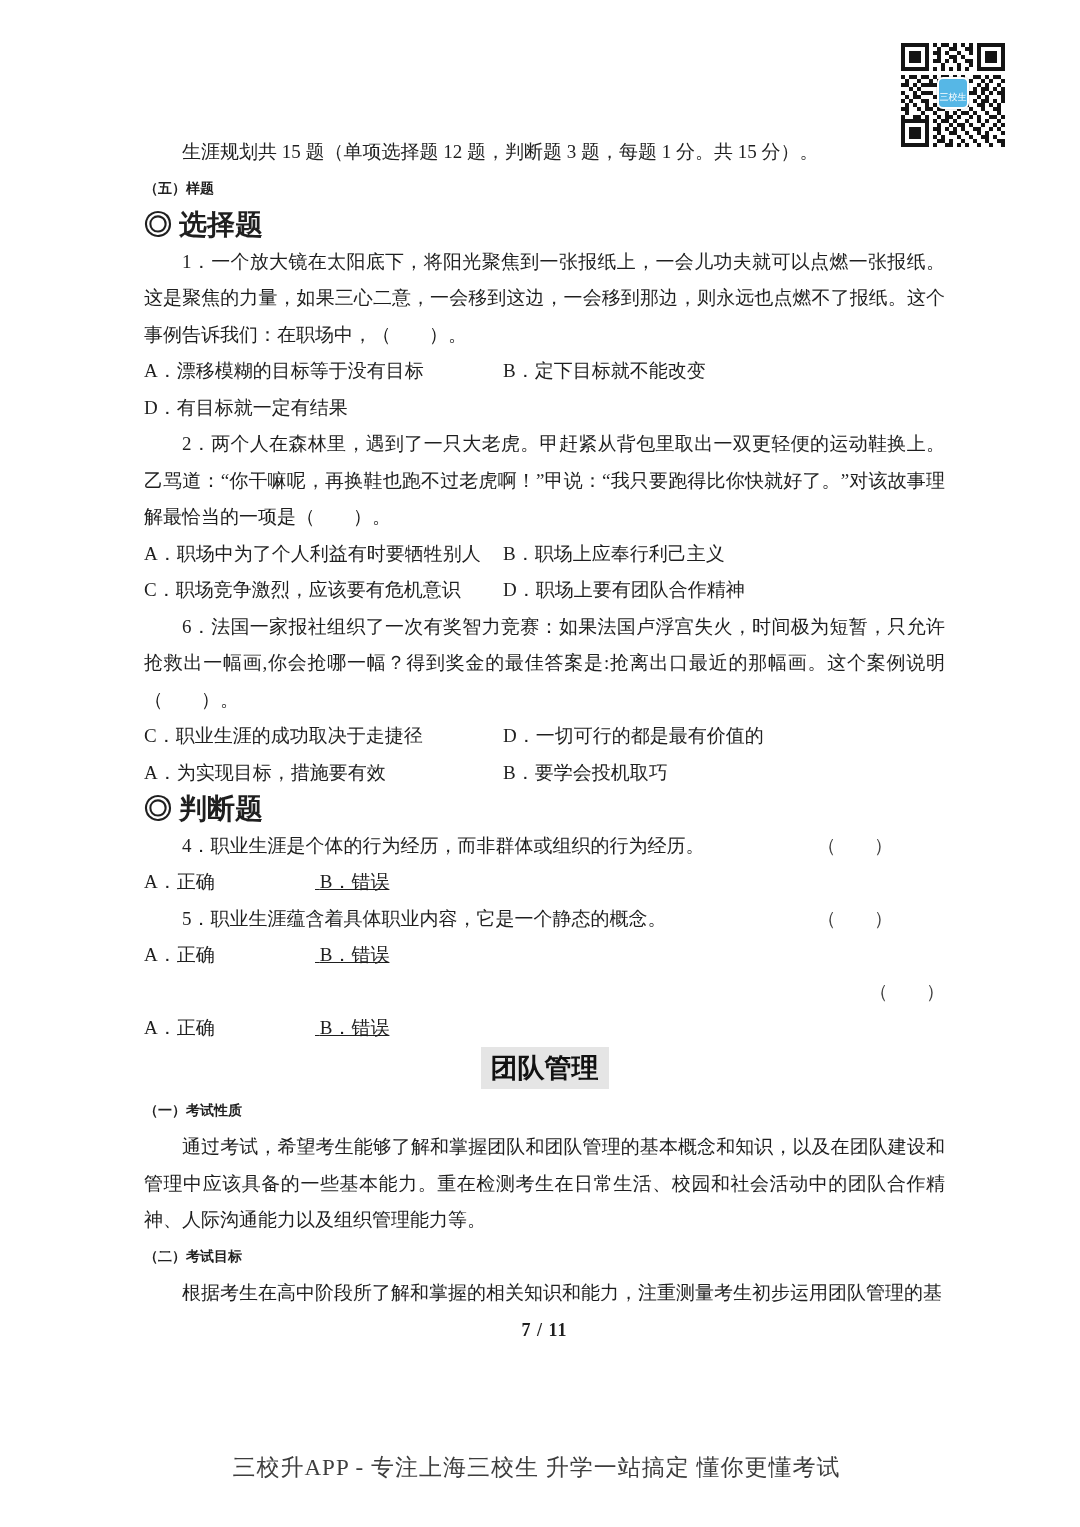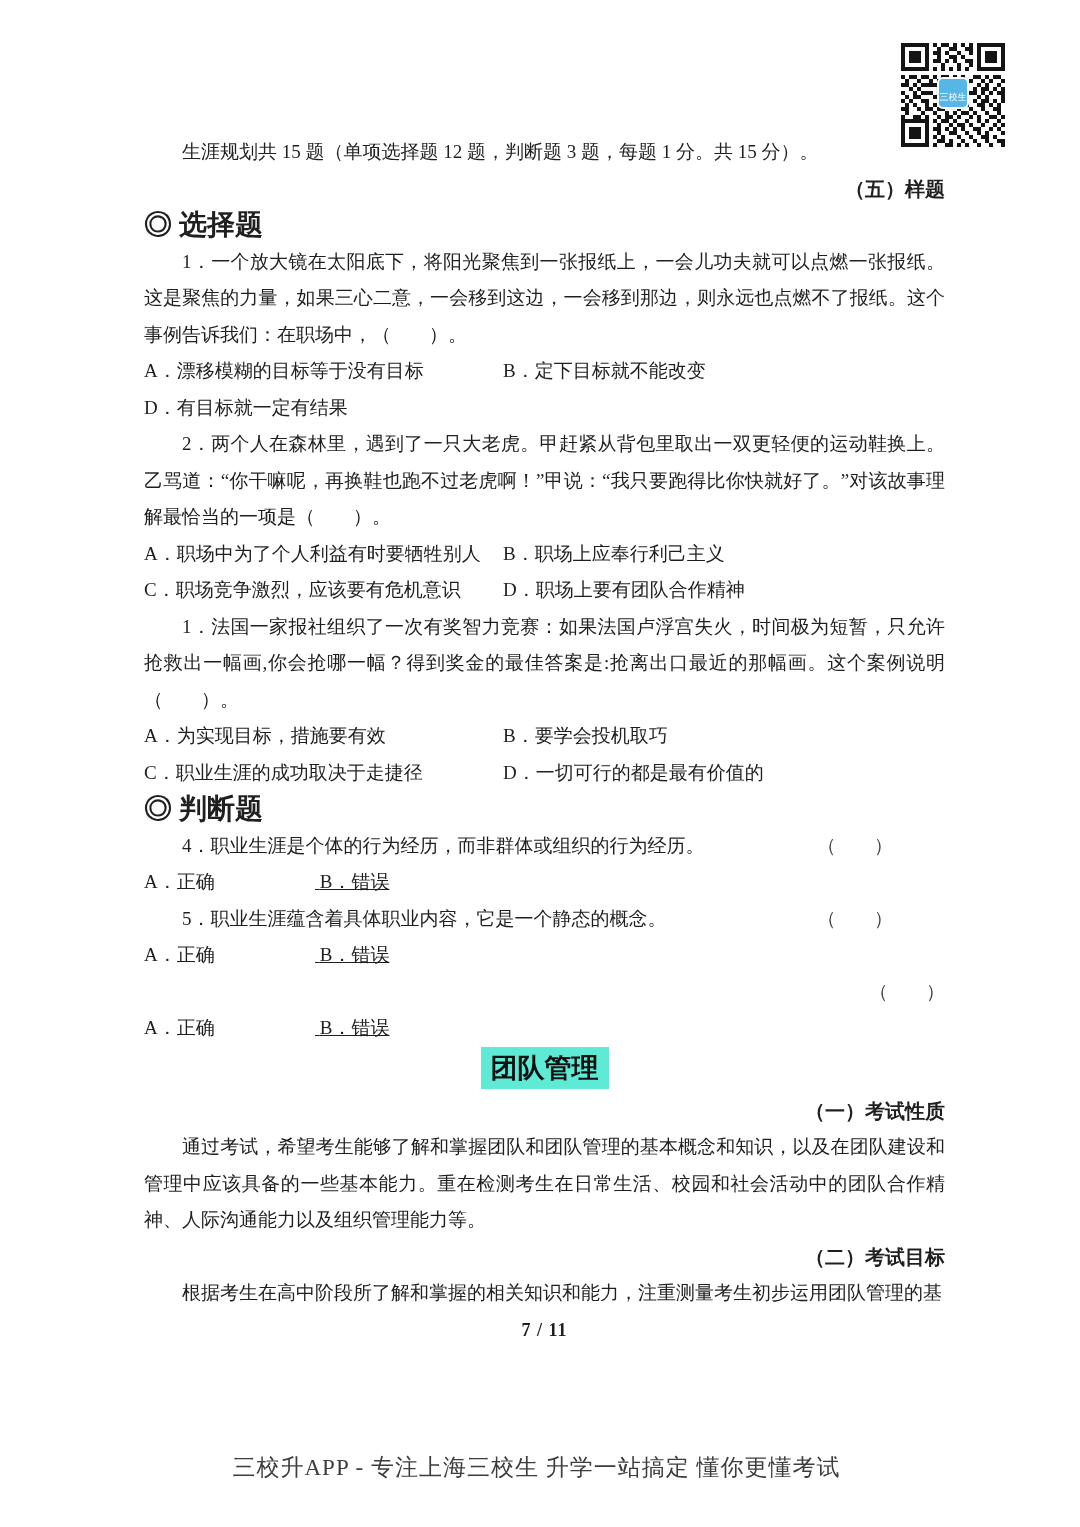--- a/index.html
+++ b/index.html
@@ -14,36 +14,36 @@
   .content {
     position:absolute;
     left:144px; top:134px;
     width:801px;
     font-size:19px;
     line-height:36.5px;
     text-align:justify;
   }
   .content p, .content h3, .content h4, .content div { margin:0; padding:0; }
   .indent { text-indent:38px; }
-  .heading { font-weight:bold; font-size:20px; text-align:right; }
+  .heading { font-weight:bold; font-size:14px; text-align:left; }
   .sub-heading { font-weight:bold; font-size:28px; margin-left:38px; text-align:left; }
   .q-text { text-indent:38px; }
   .opt-row { display:flex; margin-left:36px; text-align:left; }
   .opt-row .col1 { width:359px; flex:none; white-space:nowrap; }
   .opt-row .col2 { white-space:nowrap; }
   .tf-row { display:flex; justify-content:space-between; text-align:left;gap:32px; }
   .tf-row .tf-q { text-indent:38px; }
   .tf-row .tf-paren { flex:none; padding-right:52px; color:#444; }
   .paren-line { text-align:right; padding-right:52px; color:#444; }
   .tf-opts { margin-left:58px; text-align:left;text-decoration:underline; }
   .tf-opts .oA { display:inline-block; width:171px; }
   .team-title-wrap { text-align:center; margin-top:22px; line-height:44px; }
   .team-title {
     display:inline-block;
-    background:#5eead4;
+    background:#e5e5e5;
     color:#111;
     font-size:27px;
     font-weight:bold;
     padding:0 10px;
     line-height:42px;
   }
   .sec-para { text-indent:38px; }
   .page-number { text-align:center; font-weight:bold; font-size:18px; margin-top:11px; letter-spacing:1px; }
   .footer-slogan {
     position:absolute;
@@ -125,28 +125,28 @@
   <p class="q-text">2．两个人在森林里，遇到了一只大老虎。甲赶紧从背包里取出一双更轻便的运动鞋换上。乙骂道：“你干嘛呢，再换鞋也跑不过老虎啊！”甲说：“我只要跑得比你快就好了。”对该故事理解最恰当的一项是（　　）。</p>
   <div class="opt-row">
     <span class="col1">A．职场中为了个人利益有时要牺牲别人</span>
     <span class="col2">B．职场上应奉行利己主义</span>
   </div>
   <div class="opt-row">
     <span class="col1">C．职场竞争激烈，应该要有危机意识</span>
     <span class="col2">D．职场上要有团队合作精神</span>
   </div>
 
-  <p class="q-text">1．法国一家报社组织了一次有奖智力竞赛：如果法国卢浮宫失火，时间极为短暂，只允许抢救出一幅画,你会抢哪一幅？得到奖金的最佳答案是:抢离出口最近的那幅画。这个案例说明（　　）。</p>
+  <p class="q-text">6．法国一家报社组织了一次有奖智力竞赛：如果法国卢浮宫失火，时间极为短暂，只允许抢救出一幅画,你会抢哪一幅？得到奖金的最佳答案是:抢离出口最近的那幅画。这个案例说明（　　）。</p>
+  <div class="opt-row">
+    <span class="col1">C．职业生涯的成功取决于走捷径</span>
+    <span class="col2">D．一切可行的都是最有价值的</span>
+  </div>
   <div class="opt-row">
     <span class="col1">A．为实现目标，措施要有效</span>
     <span class="col2">B．要学会投机取巧</span>
-  </div>
-  <div class="opt-row">
-    <span class="col1">C．职业生涯的成功取决于走捷径</span>
-    <span class="col2">D．一切可行的都是最有价值的</span>
   </div>
 
   <h4 class="sub-heading">◎ 判断题</h4>
 
   <div class="tf-row">
     <span class="tf-q">4．职业生涯是个体的行为经历，而非群体或组织的行为经历。</span>
     <span class="tf-paren">（　　）</span>
   </div>
   <div class="tf-opts">
     <span class="oA">A．正确</span>

